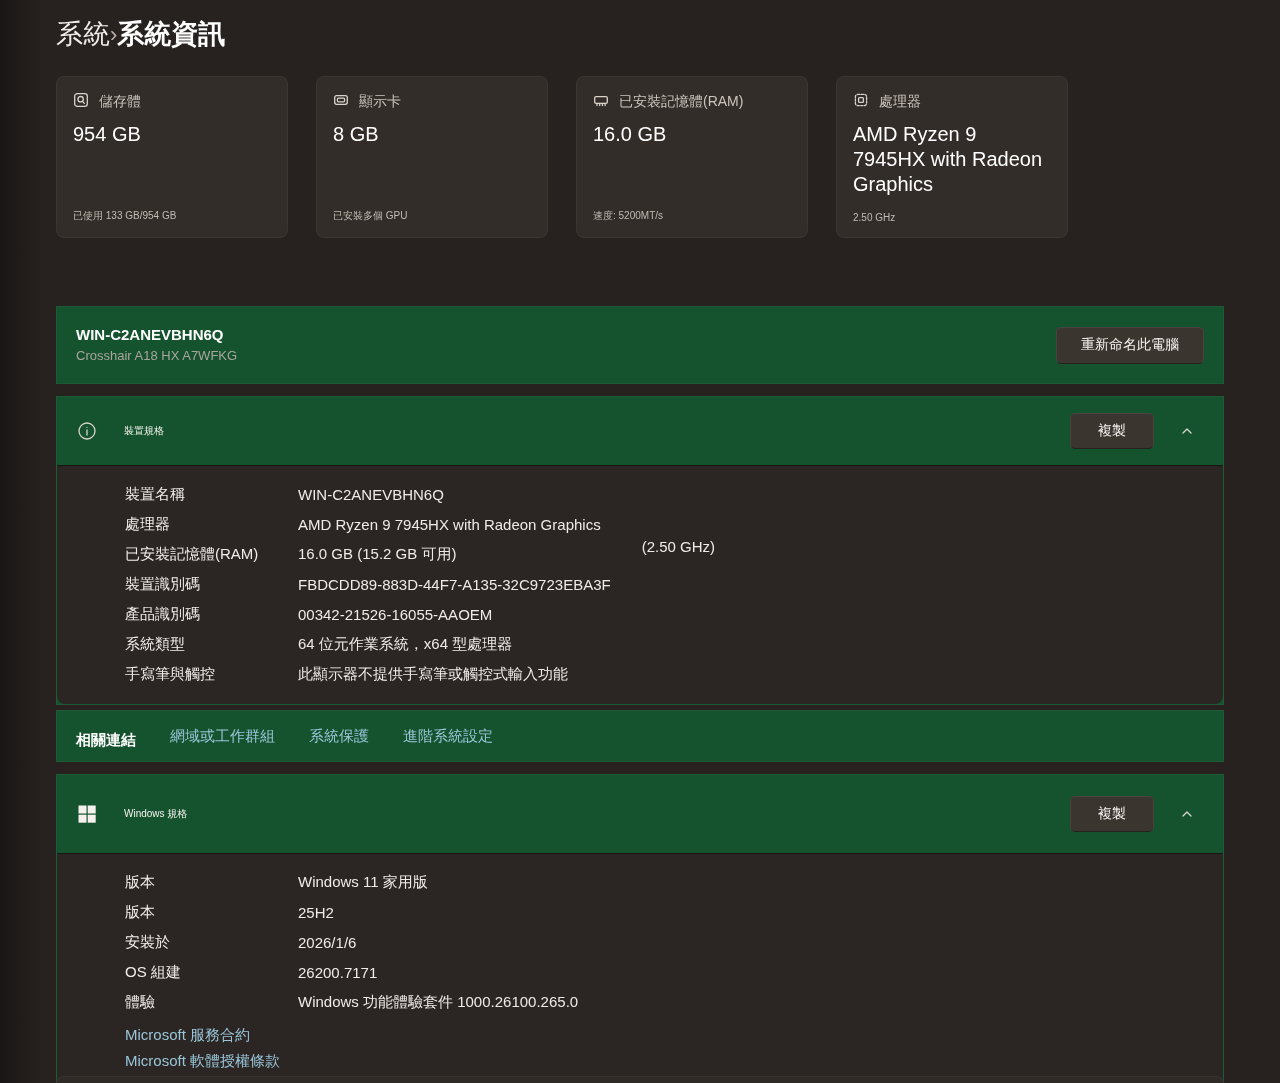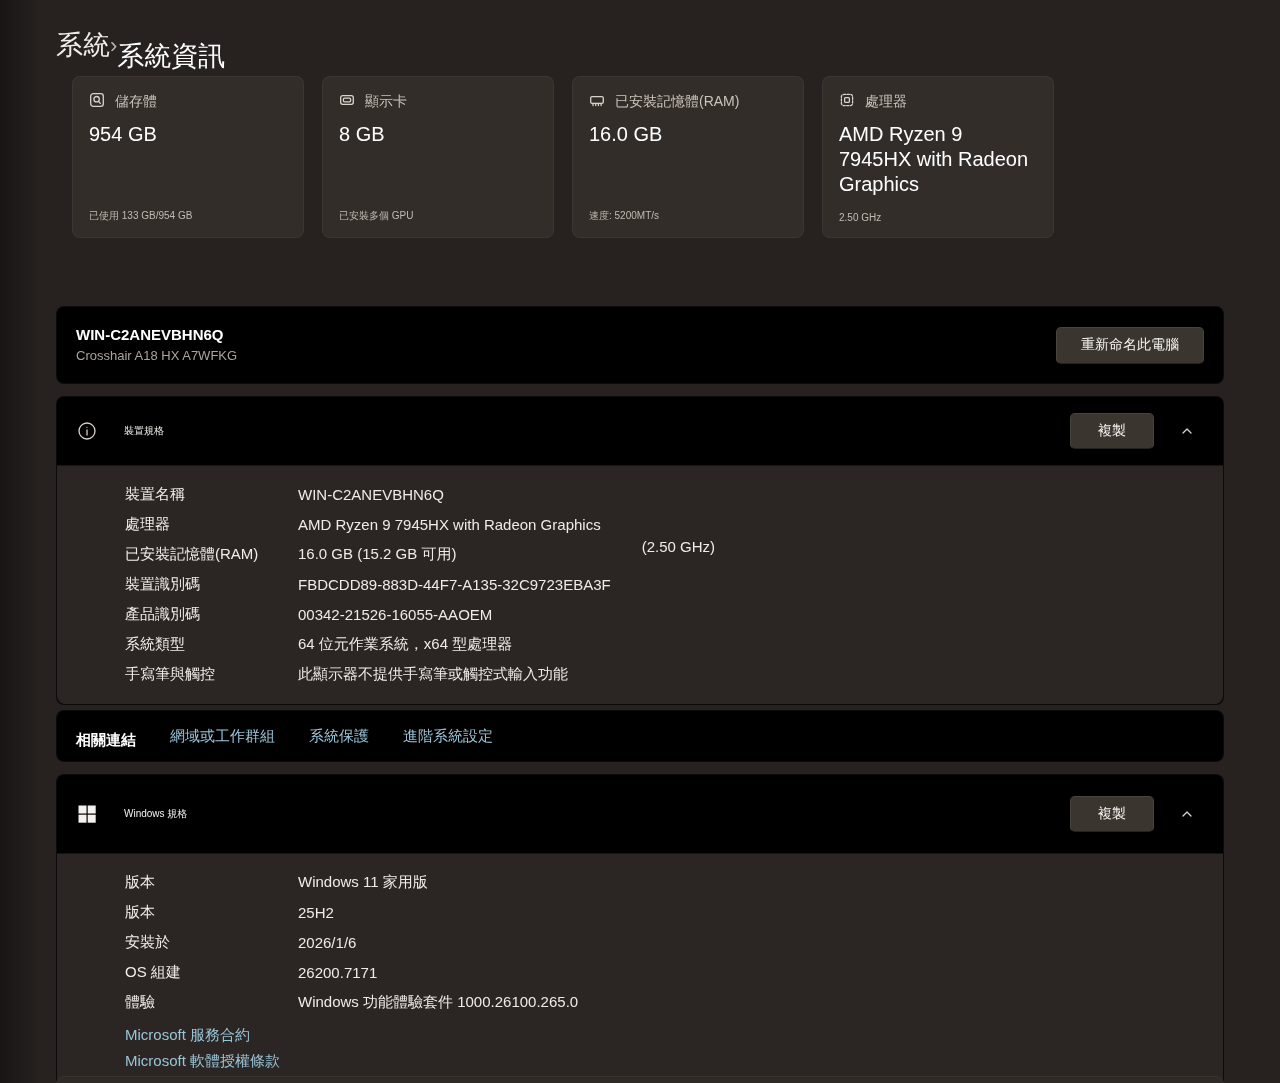--- a/index.html
+++ b/index.html
@@ -13,40 +13,40 @@
   body::before{
     content:"";position:absolute;left:0;top:0;bottom:0;width:42px;
     background:linear-gradient(90deg,rgba(0,0,0,.38),rgba(0,0,0,0));
     pointer-events:none;z-index:5;
   }
 
   
   .breadcrumb{position:absolute;left:56px;top:16px;display:flex;align-items:center;font-size:27px;}
   .breadcrumb .parent{color:#f0ede9;font-weight:400;}
   .breadcrumb .sep{color:#b9b2ab;font-size:22px;padding-top:2px;}
-  .breadcrumb .current{color:#ffffff;font-weight:400;margin-top:22px;}
-
-  
-  .cards{position:absolute;left:56px;top:76px;display:flex;gap:18px;margin-left:16px;}
+  .breadcrumb .current{color:#ffffff;font-weight:700;}
+
+  
+  .cards{position:absolute;left:56px;top:76px;display:flex;gap:28px;}
   .card{
     width:232px;height:162px;box-sizing:border-box;
     background:#332d29;border:1px solid rgba(255,255,255,.045);
     border-radius:8px;padding:15px 16px 14px 16px;
     display:flex;flex-direction:column;
   }
   .card-head{display:flex;align-items:center;gap:10px;color:#cbc4bd;font-size:14px;}
   .card-head svg{flex:0 0 auto;}
   .card-value{margin-top:11px;font-size:20px;line-height:25px;font-weight:400;color:#ffffff;}
   .card-caption{margin-top:auto;font-size:10px;color:#c2bbb4;}
 
   
   .panel{
     position:absolute;left:56px;width:1168px;box-sizing:border-box;
-    background:#000000;border:1px solid rgba(255,255,255,.045);
-    border-radius:8px;
+    background:#14532d;border:1px solid rgba(255,255,255,.045);
+    border-radius:0;
   }
 
   
   .panel-name{top:306px;height:78px;display:flex;align-items:center;justify-content:space-between;padding:0 19px;}
   .pc-name{font-size:15px;font-weight:600;color:#ffffff;line-height:20px;}
   .pc-model{font-size:13px;color:#aba49d;line-height:18px;margin-top:2px;}
 
   .win-btn{
     background:#3b3530;border:1px solid rgba(255,255,255,.075);border-bottom-color:rgba(0,0,0,.35);
     color:#f5f2ef;border-radius:5px;font-size:14px;font-family:inherit;

